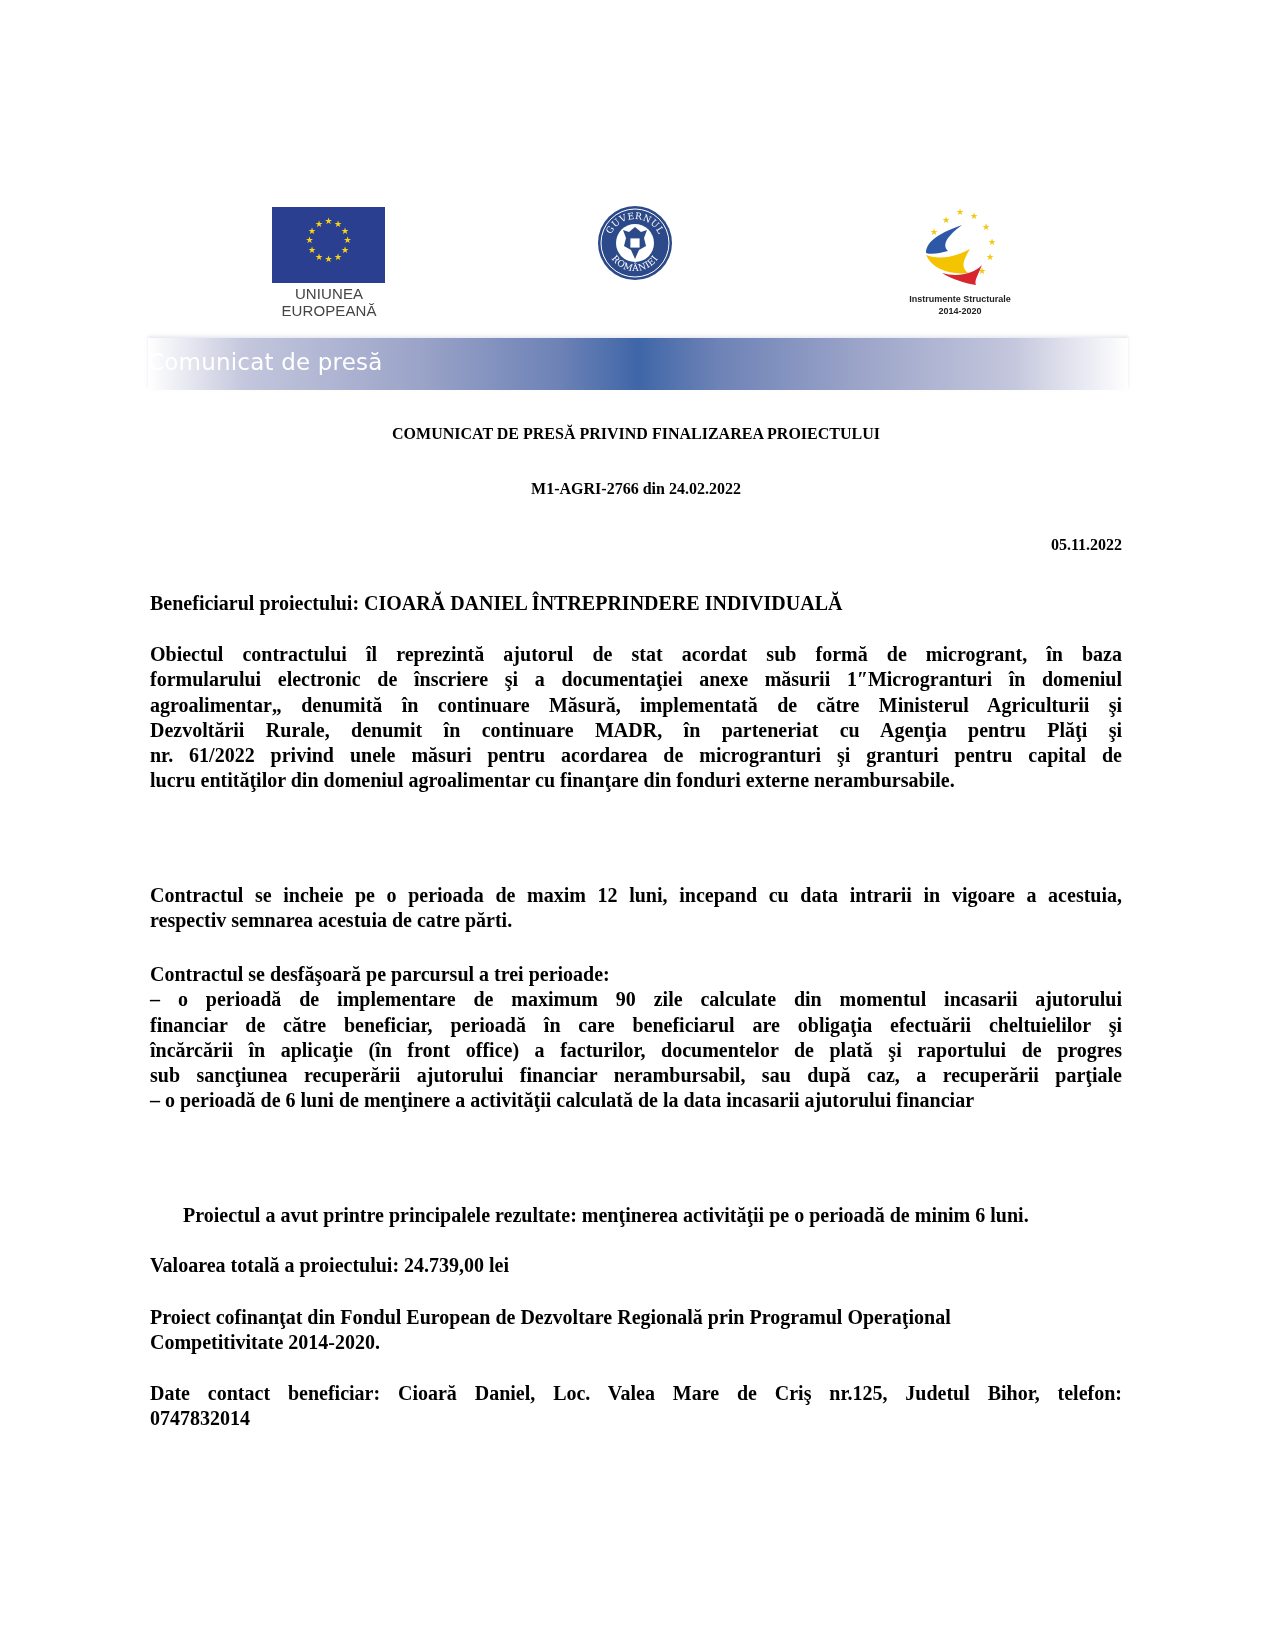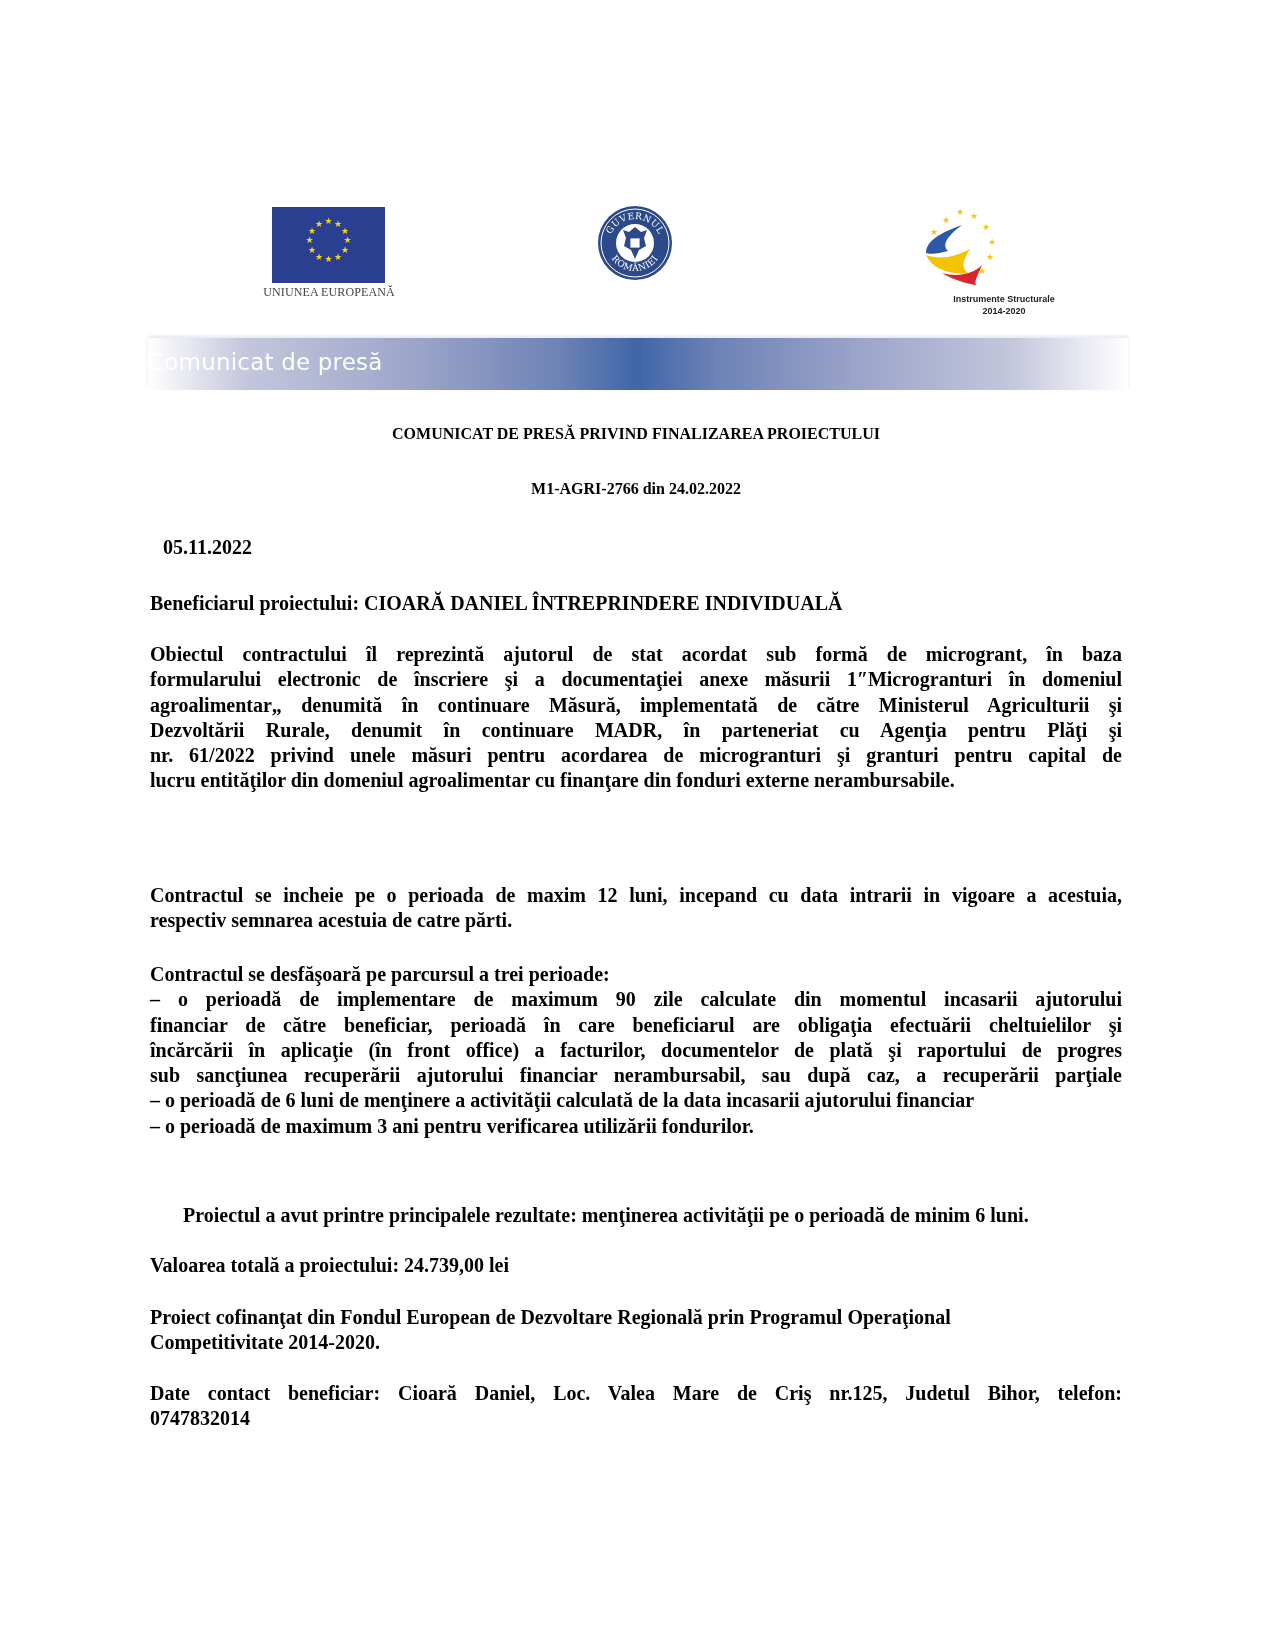--- a/index.html
+++ b/index.html
@@ -2,42 +2,42 @@
 <html><head>
 <meta charset="utf-8">
 <style>
   html, body { margin: 0; padding: 0; background: #ffffff; }
   body { width: 1275px; height: 1650px; position: relative; overflow: hidden; font-family: "Liberation Serif", serif; color: #000; }
   .abs { position: absolute; }
 
   
   #eu-logo { left: 272px; top: 207px; width: 113px; height: 76px; background: #2b3f91; }
   #eu-logo svg { width: 100%; height: 100%; display: block; }
-  #eu-label { left: 262px; top: 285px; width: 134px; text-align: center; font-family: Liberation Serif, serif; font-size: 12px; color: #444; letter-spacing: 0.1px; }
+  #eu-label { left: 262px; top: 285px; width: 134px; text-align: center; font-family: Liberation Sans, sans-serif; font-size: 15px; color: #444; letter-spacing: 0.1px; }
 
   #gov-logo { left: 597px; top: 205px; width: 76px; height: 76px; }
   #gov-logo svg { width: 100%; height: 100%; display: block; }
 
   #is-logo { left: 912px; top: 203px; width: 96px; height: 92px; }
   #is-logo svg { width: 100%; height: 100%; display: block; }
-  #is-label { left: 924px; top: 293px; width: 160px; text-align: center; font-family: "Liberation Sans", sans-serif; font-size: 9px; font-weight: bold; color: #222; line-height: 12px; }
+  #is-label { left: 880px; top: 293px; width: 160px; text-align: center; font-family: "Liberation Sans", sans-serif; font-size: 9px; font-weight: bold; color: #222; line-height: 12px; }
 
   
   #banner { left: 148px; top: 338px; width: 980px; height: 52px;
     background: linear-gradient(to right, rgba(255,255,255,1) 0%, #c3c6dc 10%, #9aa3c8 28%, #6d82b6 42%, #3f66a8 50%, #6d82b6 58%, #9aa3c8 72%, #c3c6dc 88%, rgba(255,255,255,1) 100%);
     box-shadow: 0 -2px 3px rgba(180,190,215,0.35);
   }
   #banner-text { position: absolute; left: 0; right: 0; top: 11px; text-align: left; color: #ffffff; font-family: "DejaVu Sans", sans-serif; font-size: 23px; letter-spacing: 0.2px; }
 
   
   .title { left: 150px; width: 972px; text-align: center; font-weight: bold; font-size: 16px; }
   .para { left: 150px; width: 972px; font-weight: bold; font-size: 20px; line-height: 25.3px; text-align: justify; }
   .justify-line { display: block; text-align: justify; text-align-last: justify; }
   .left-line { display: block; text-align: left; }
-  #date { left: 163px; width: 972px; font-weight: bold; font-size: 20px; }
+  #date { left: 150px; width: 972px; text-align: right; font-weight: bold; font-size: 16px; }
 </style>
 </head>
 <body>
 
 <div id="eu-logo" class="abs">
   <svg viewBox="0 0 113 76">
     <rect width="113" height="76" fill="#2b3f91"></rect>
     <g fill="#f7d417">
       <text x="56.5" y="17" font-size="9" text-anchor="middle">★</text>
       <text x="66" y="19.5" font-size="9" text-anchor="middle">★</text>
@@ -120,21 +120,20 @@
   <span class="left-line">respectiv semnarea acestuia de catre părti.</span>
 </div>
 
 <div class="abs para" style="top:962px;">
   <span class="left-line">Contractul se desfăşoară pe parcursul a trei perioade:</span>
   <span class="justify-line">– o perioadă de implementare de maximum 90 zile calculate din momentul incasarii ajutorului</span>
   <span class="justify-line">financiar de către beneficiar, perioadă în care beneficiarul are obligaţia efectuării cheltuielilor şi</span>
   <span class="justify-line">încărcării în aplicaţie (în front office) a facturilor, documentelor de plată şi raportului de progres</span>
   <span class="justify-line">sub sancţiunea recuperării ajutorului financiar nerambursabil, sau după caz, a recuperării parţiale</span>
   <span class="left-line">– o perioadă de 6 luni de menţinere a activităţii calculată de la data incasarii ajutorului financiar</span>
-  <span class="left-line">– o perioadă de maximum 3 ani pentru verificarea utilizării fondurilor.</span>
 </div>
 
 <div class="abs para" style="top:1203px;margin-left:33px;">
   <span class="left-line">Proiectul a avut printre principalele rezultate: menţinerea activităţii pe o perioadă de minim 6 luni.</span>
 </div>
 
 <div class="abs para" style="top:1253px;">
   <span class="left-line">Valoarea totală a proiectului: 24.739,00 lei</span>
 </div>
 

